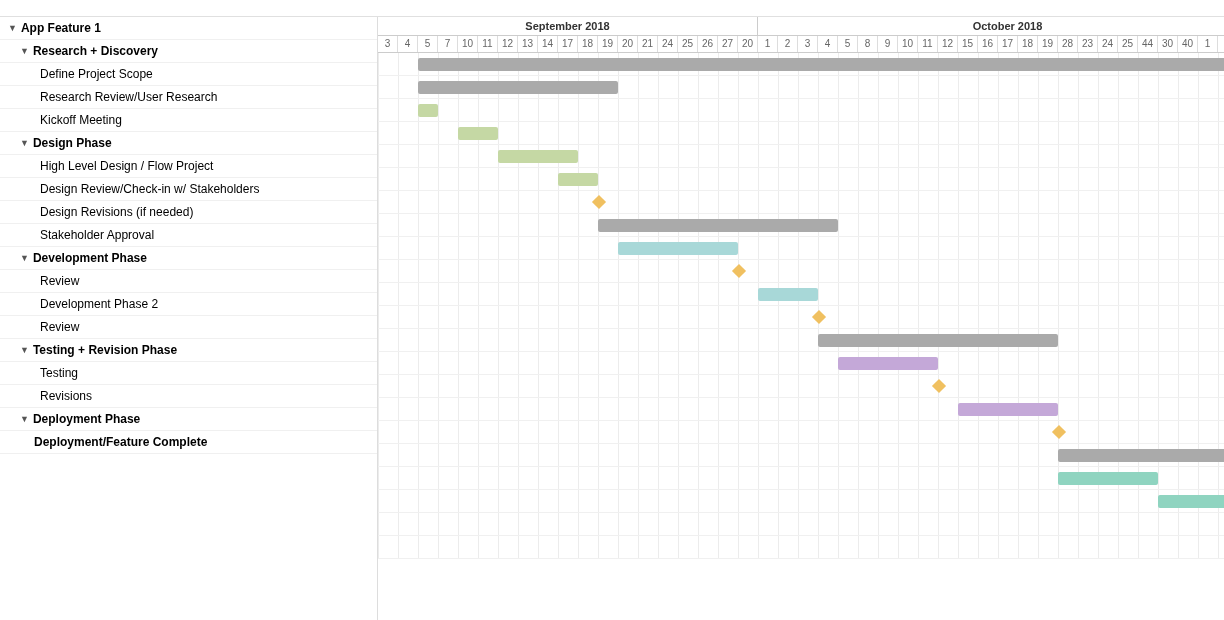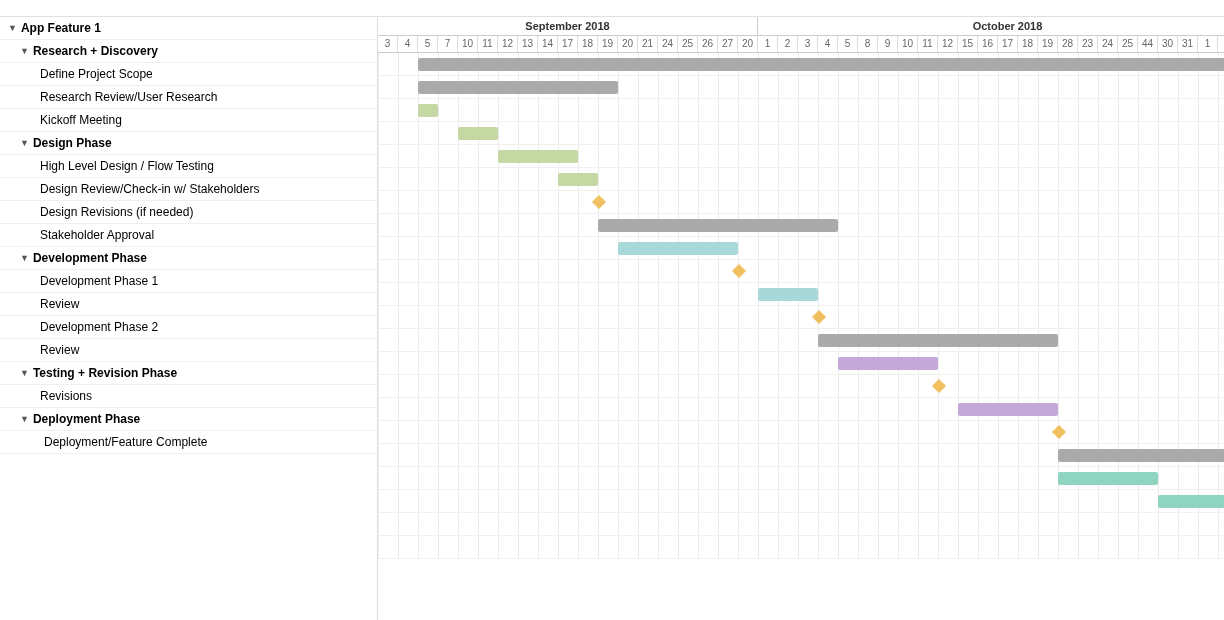--- a/index.html
+++ b/index.html
@@ -52,42 +52,42 @@
           <span class="triangle">▼</span>
           <strong>Research + Discovery</strong>
         </div>
         <div class="row" style="padding-left: 40px;">Define Project Scope</div>
         <div class="row" style="padding-left: 40px;">Research Review/User Research</div>
         <div class="row" style="padding-left: 40px;">Kickoff Meeting</div>
         <div class="row" style="padding-left: 20px;">
           <span class="triangle">▼</span>
           <strong>Design Phase</strong>
         </div>
-        <div class="row" style="padding-left: 40px;">High Level Design / Flow Testing</div>
+        <div class="row" style="padding-left: 40px;">High Level Design / Flow Project</div>
         <div class="row" style="padding-left: 40px;">Design Review/Check-in w/ Stakeholders</div>
         <div class="row" style="padding-left: 40px;">Design Revisions (if needed)</div>
         <div class="row" style="padding-left: 40px;">Stakeholder Approval</div>
         <div class="row" style="padding-left: 20px;">
           <span class="triangle">▼</span>
           <strong>Development Phase</strong>
         </div>
-        <div class="row" style="padding-left: 40px;">Development Phase 1</div>
         <div class="row" style="padding-left: 40px;">Review</div>
         <div class="row" style="padding-left: 40px;">Development Phase 2</div>
         <div class="row" style="padding-left: 40px;">Review</div>
         <div class="row" style="padding-left: 20px;">
           <span class="triangle">▼</span>
           <strong>Testing + Revision Phase</strong>
         </div>
+        <div class="row" style="padding-left: 40px;">Testing</div>
         <div class="row" style="padding-left: 40px;">Revisions</div>
         <div class="row" style="padding-left: 20px;">
           <span class="triangle">▼</span>
           <strong>Deployment Phase</strong>
         </div>
-        <div class="row" style="padding-left: 44px;">Deployment/Feature Complete</div>
+        <div class="row" style="padding-left: 34px; font-weight: bold;">Deployment/Feature Complete</div>
       </div>
 
     <div class="right-panel" id="right-panel">
       <div id="gantt-inner" style="position:relative; min-width:850px;">
         <div id="gantt-header" class="gantt-header" style="width: 880px;">
             <div class="month-row" style="width: 880px;">
               <div class="month-cell" style="width: 380px;">September 2018</div>
               <div class="month-cell" style="width: 500px;">October 2018</div>
             </div>
             <div class="day-row" style="width: 880px;">
@@ -124,21 +124,21 @@
               <div class="day-cell" style="width: 20px;">16</div>
               <div class="day-cell" style="width: 20px;">17</div>
               <div class="day-cell" style="width: 20px;">18</div>
               <div class="day-cell" style="width: 20px;">19</div>
               <div class="day-cell" style="width: 20px;">28</div>
               <div class="day-cell" style="width: 20px;">23</div>
               <div class="day-cell" style="width: 20px;">24</div>
               <div class="day-cell" style="width: 20px;">25</div>
               <div class="day-cell" style="width: 20px;">44</div>
               <div class="day-cell" style="width: 20px;">30</div>
-              <div class="day-cell" style="width: 20px;">31</div>
+              <div class="day-cell" style="width: 20px;">40</div>
               <div class="day-cell" style="width: 20px;">1</div>
               <div class="day-cell" style="width: 20px;">2</div>
             </div>
           </div>
         <div id="gantt-body" class="gantt-body" style="width: 880px;">
             <div style="position: absolute; top: 0px; left: 0px; width: 880px; height: 506px; pointer-events: none;">
               <div style="position: absolute; left: 0px; top: 0px; bottom: 0px; width: 1px; background: rgb(236, 236, 236);"></div>
               <div style="position: absolute; left: 20px; top: 0px; bottom: 0px; width: 1px; background: rgb(236, 236, 236);"></div>
               <div style="position: absolute; left: 40px; top: 0px; bottom: 0px; width: 1px; background: rgb(236, 236, 236);"></div>
               <div style="position: absolute; left: 60px; top: 0px; bottom: 0px; width: 1px; background: rgb(236, 236, 236);"></div>

